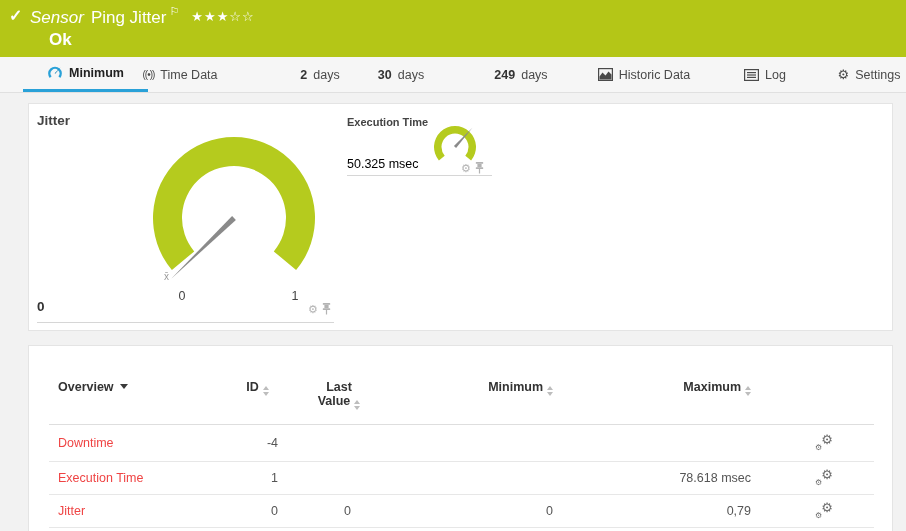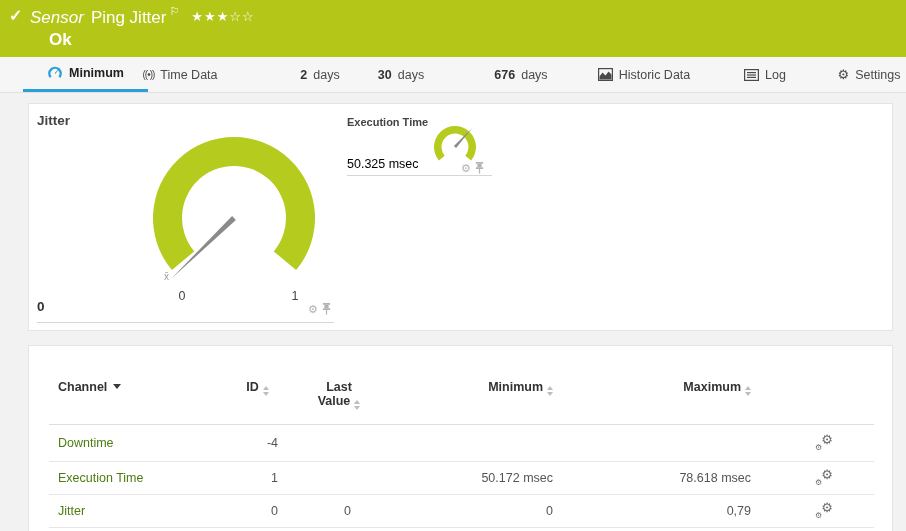--- a/index.html
+++ b/index.html
@@ -65,21 +65,21 @@
   .sort .down{border-top:4px solid #bdbdbd}
   .caret{display:inline-block;width:0;height:0;border-left:4px solid transparent;border-right:4px solid transparent;border-top:5px solid #3a3a3a;margin-left:6px;vertical-align:2px}
   .h-channel{left:29px;width:150px;text-align:left}
   .h-id{left:196px;width:65px;text-align:center}
   .h-last{left:268px;width:84px;text-align:center}
   .h-min{left:330px;width:194px;text-align:right}
   .h-max{left:530px;width:192px;text-align:right}
   .hline{position:absolute;left:20px;width:825px;height:1px;background:#e7e7e7}
   .trow{position:absolute;left:0;width:100%;font-size:12.5px;color:#555}
   .trow > div{position:absolute;top:0;height:100%;display:flex;align-items:center}
-  .c-channel{left:29px;width:150px;color:#4d7c0f}
+  .c-channel{left:29px;width:150px;color:#ef4444}
   .c-id{left:184px;width:65px;justify-content:flex-end}
   .c-last{left:254px;width:68px;justify-content:flex-end}
   .c-min{left:330px;width:194px;justify-content:flex-end}
   .c-max{left:530px;width:192px;justify-content:flex-end}
   .c-gear{left:775px;width:40px;justify-content:center}
   .chgear{position:relative;width:18px;height:16px;cursor:pointer}
   .chgear .g1{position:absolute;right:0;top:-2px;font-size:13px;color:#6e6e6e;line-height:1}
   .chgear .g2{position:absolute;left:0;bottom:-1px;font-size:8px;color:#6e6e6e;line-height:1}
   .pinicon svg{display:block}
 </style>
@@ -108,21 +108,21 @@
   </div>
   <div class="tab t-2days">
     <b>2</b>
     <span>days</span>
   </div>
   <div class="tab t-30days">
     <b>30</b>
     <span>days</span>
   </div>
   <div class="tab t-365days">
-    <b>676</b>
+    <b>249</b>
     <span>days</span>
   </div>
   <div class="tab t-historic">
     <svg width="15" height="13" viewBox="0 0 15 13">
       <rect x="0.5" y="0.5" width="14" height="12" fill="none" stroke="#4a4a4a" stroke-width="1.4"></rect>
       <path d="M1.5 11.5 L1.5 8.5 L4.5 4.5 L7.5 7.5 L10.5 3.5 L13.5 6.5 L13.5 11.5 Z" fill="#4a4a4a"></path>
     </svg>
     <span>Historic Data</span>
   </div>
   <div class="tab t-log">
@@ -180,21 +180,21 @@
         <rect x="3.9" y="6.9" width="1.2" height="4.6"></rect>
       </svg>
     </span>
   </div>
   <div class="underline" id="et-underline"></div>
 </div>
 
 <div class="panel" id="panel-table">
 
   <div class="th h-channel">
-    <span>Channel</span><span class="caret"></span>
+    <span>Overview</span><span class="caret"></span>
   </div>
   <div class="th h-id">
     <span>ID</span><span class="sort">
         <i class="up"></i>
         <i class="down"></i>
       </span>
   </div>
   <div class="th h-last">
     <span>Last</span><br>
     <span>Value</span><span class="sort">
@@ -228,21 +228,20 @@
         <span class="g1">⚙</span>
         <span class="g2">⚙</span>
       </span>
     </div>
   </div>
   <div class="hline" style="top:115px"></div>
 
   <div class="trow" style="top:115px;height:33px">
     <div class="c-channel">Execution Time</div>
     <div class="c-id">1</div>
-    <div class="c-min">50.172 msec</div>
     <div class="c-max">78.618 msec</div>
     <div class="c-gear">
       <span class="chgear">
         <span class="g1">⚙</span>
         <span class="g2">⚙</span>
       </span>
     </div>
   </div>
   <div class="hline" style="top:148px"></div>
 

